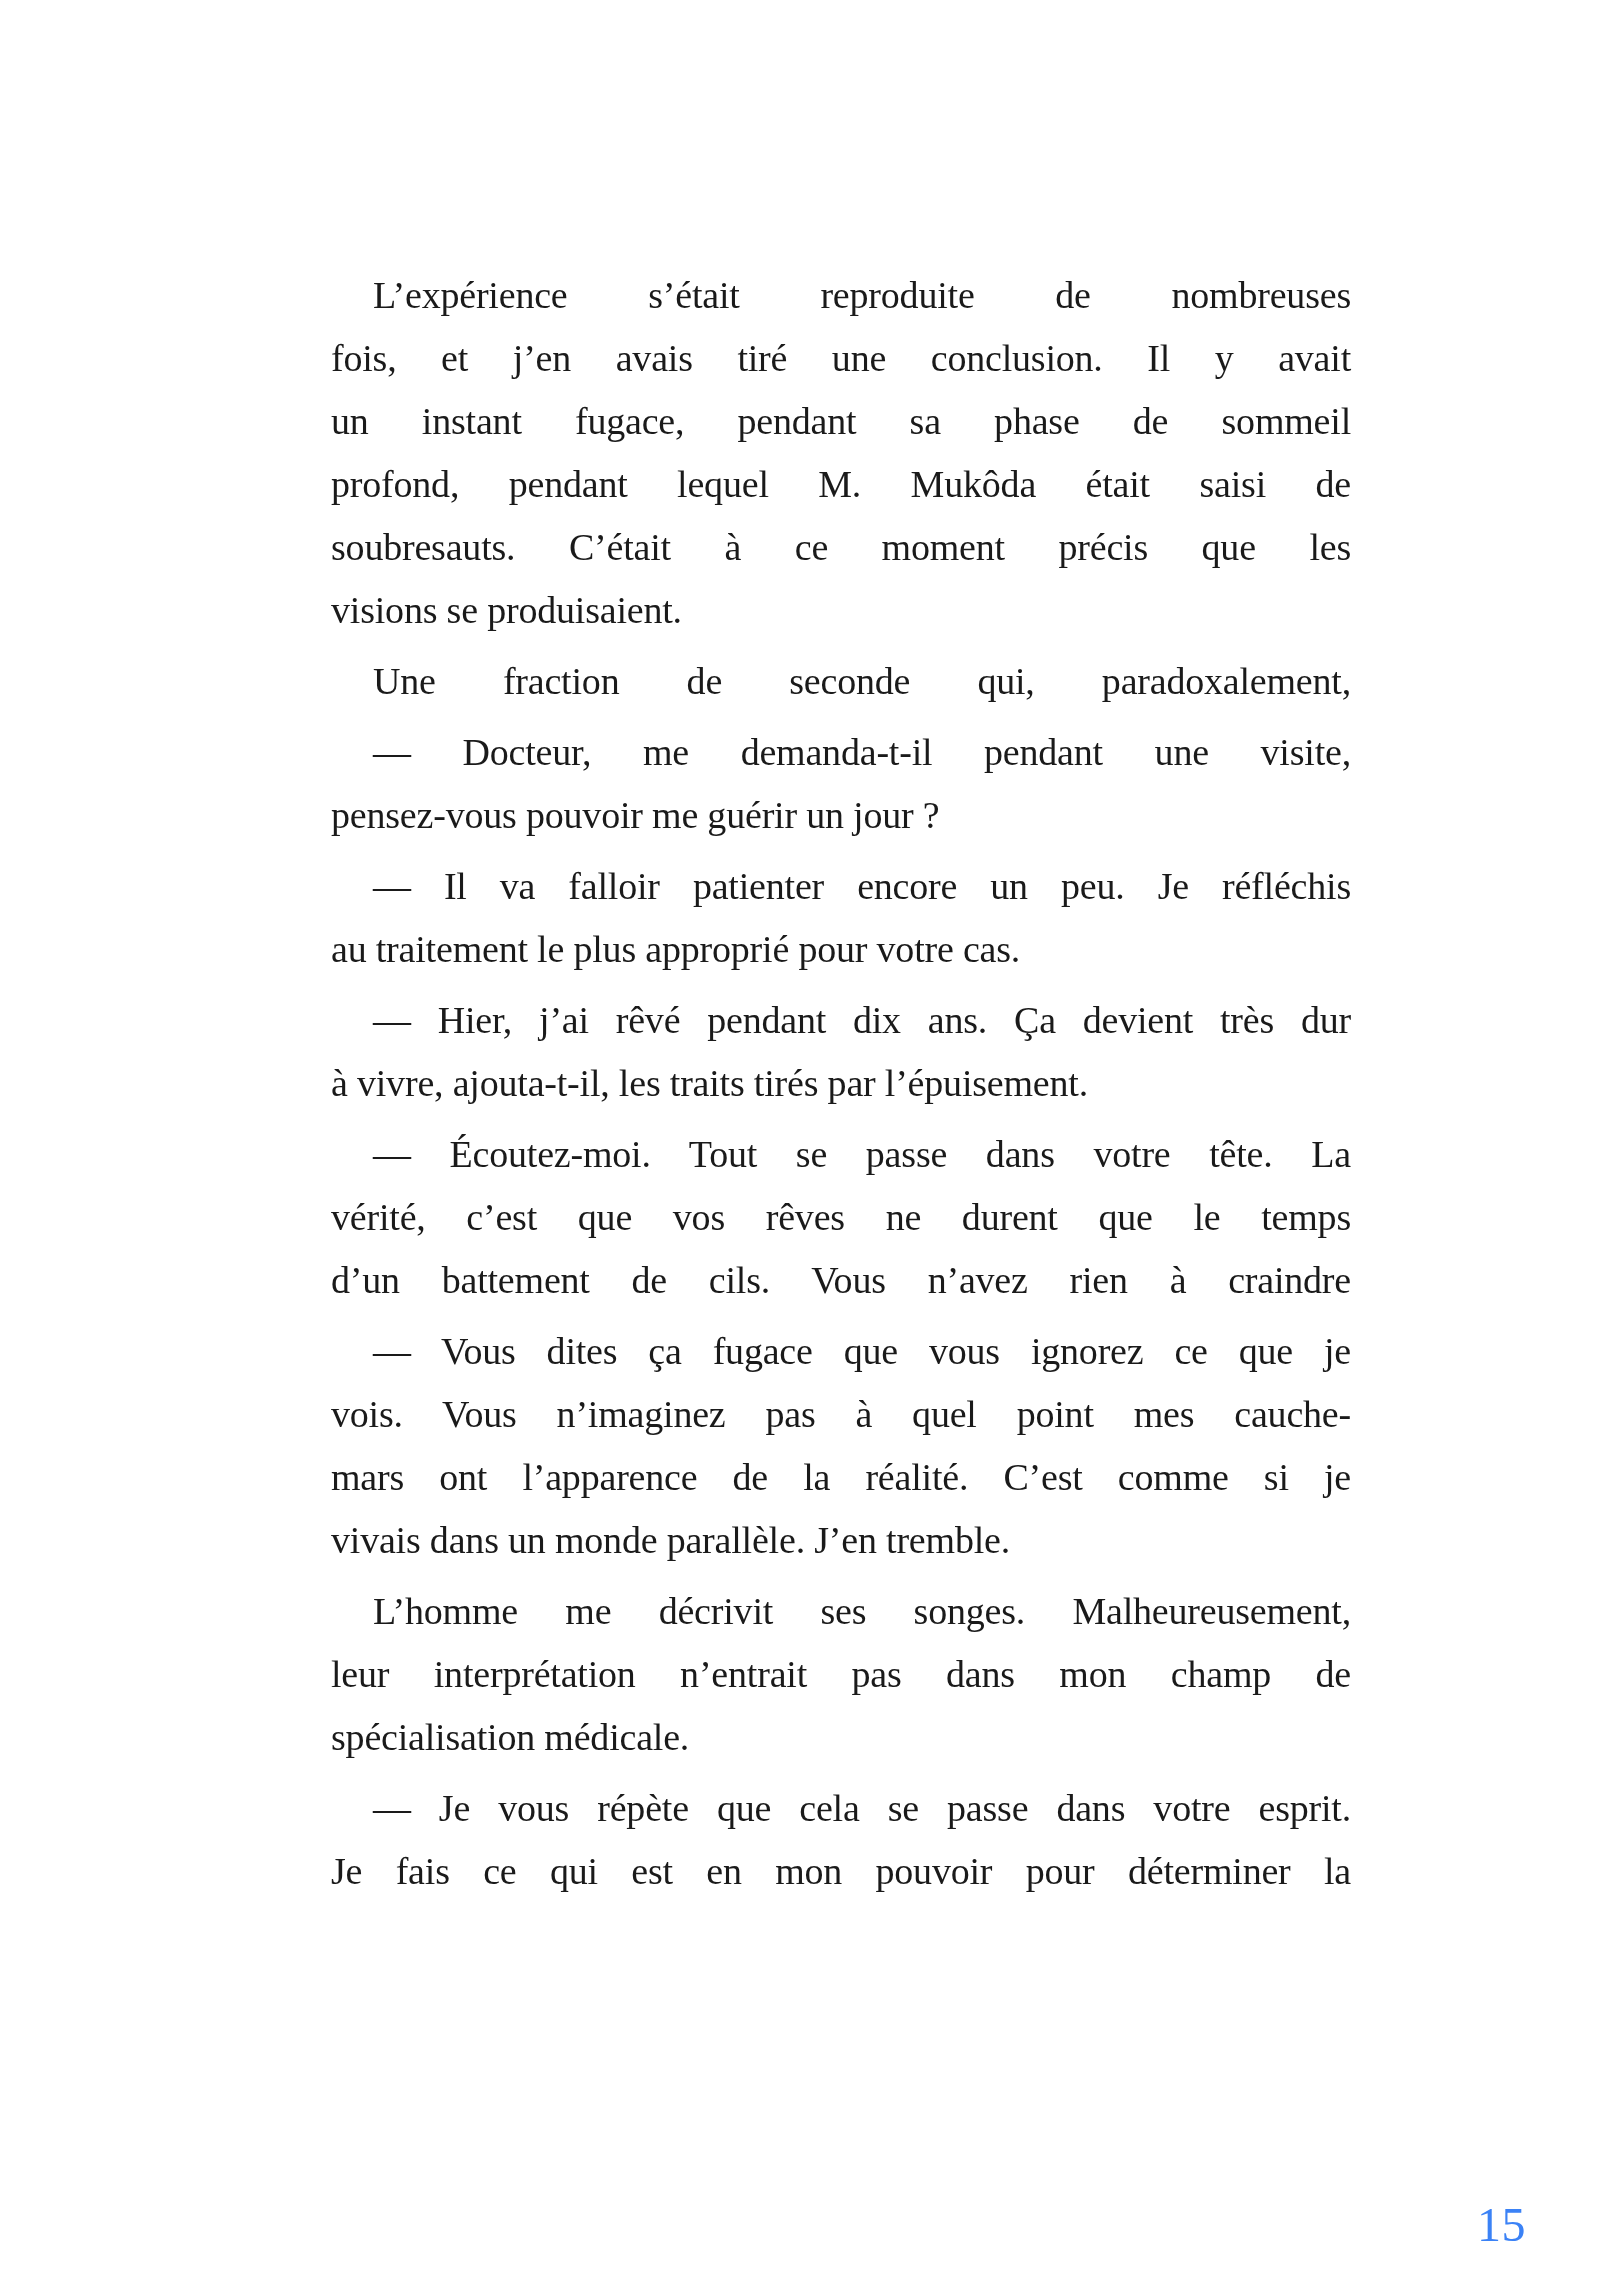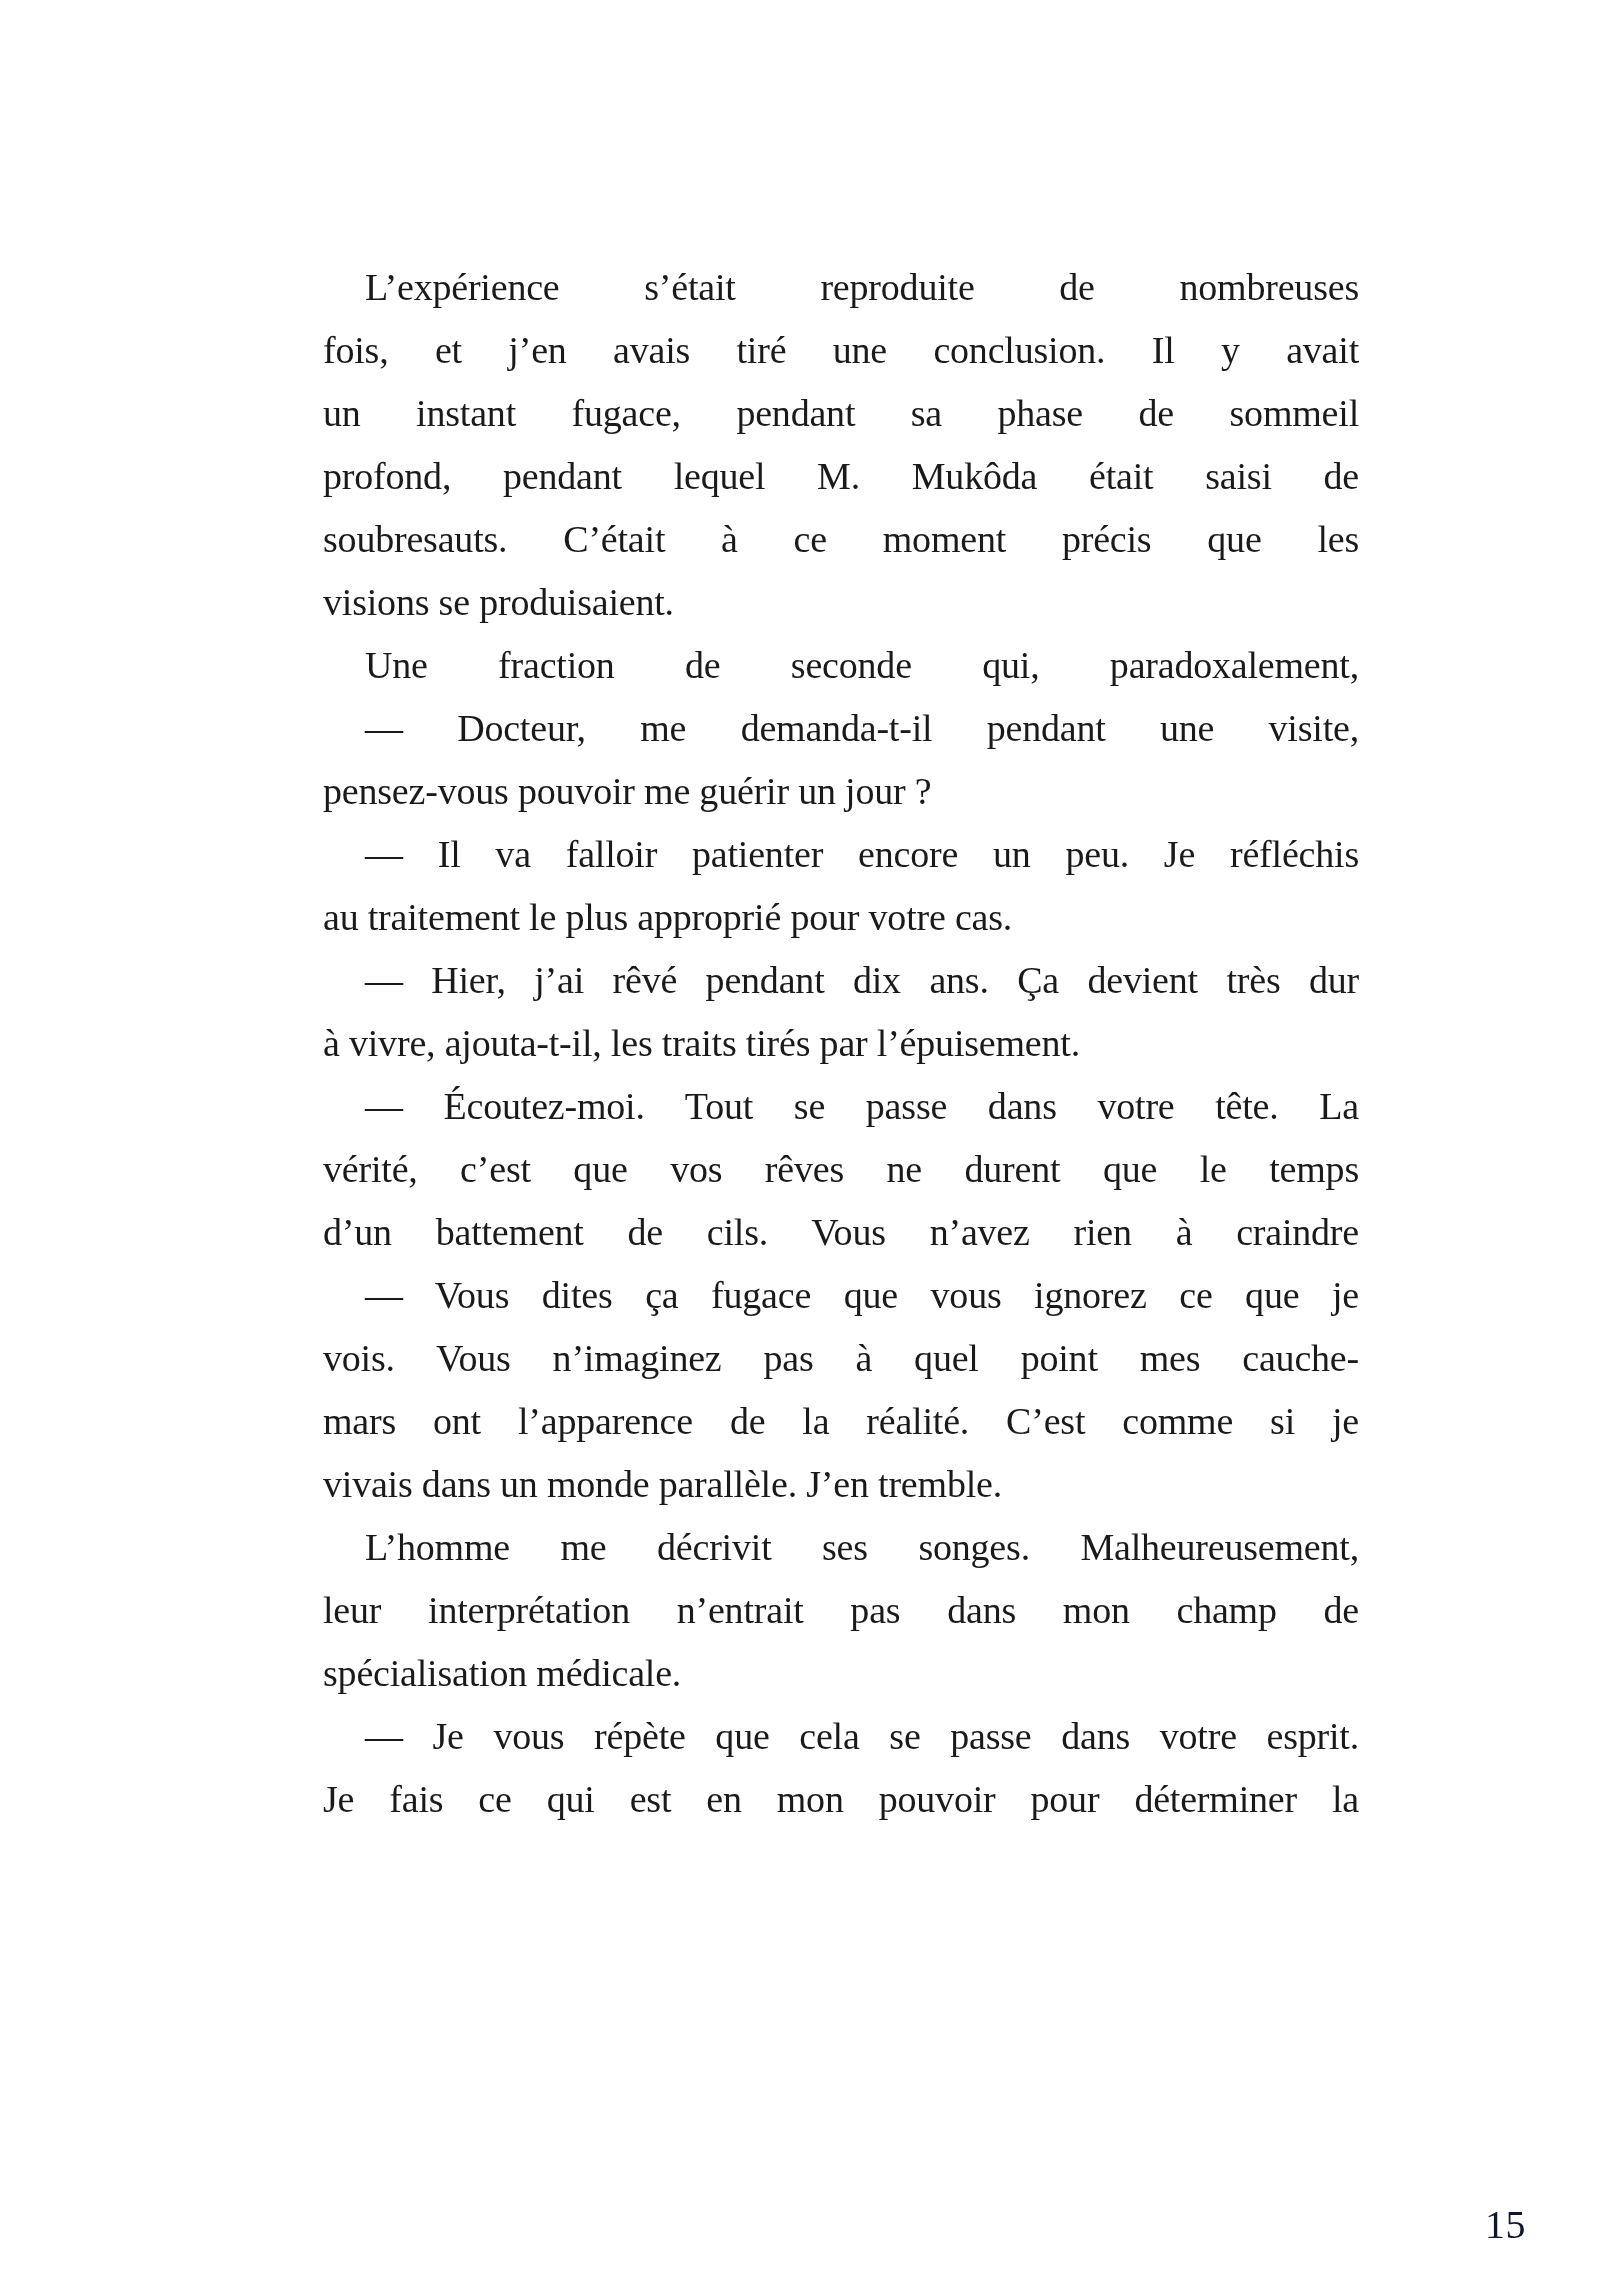--- a/index.html
+++ b/index.html
@@ -18,38 +18,38 @@
   }
   .text-block {
     position: absolute;
     left: 323px;
     top: 256px;
     width: 1036px;
     font-size: 38px;
     line-height: 63px;
     letter-spacing: -0.2px;
   }
-  .para { margin: 0; padding: 0; }
+  .para { margin: 8px; padding: 0; }
   .para .line {
     text-align: justify;
     text-align-last: justify;
     white-space: normal;
   }
   .para .line.first { text-indent: 42px; }
   .para .line.last  { text-align-last: left; }
   .folio {
     position: absolute;
     top: 2204px;
     left: 1468px;
     width: 58px;
     text-align: right;
-    font-size: 40px;
+    font-size: 48px;
     line-height: 42px;
     letter-spacing: 0.5px;
-    color: #0f172a;
+    color: #3b82f6;
   }
 </style>
 </head>
 <body>
 
 <div class="page">
   <main class="text-block">
       <div class="para">
         <div class="line first">L’expérience s’était reproduite de nombreuses</div>
         <div class="line">fois, et j’en avais tiré une conclusion. Il y avait</div>

